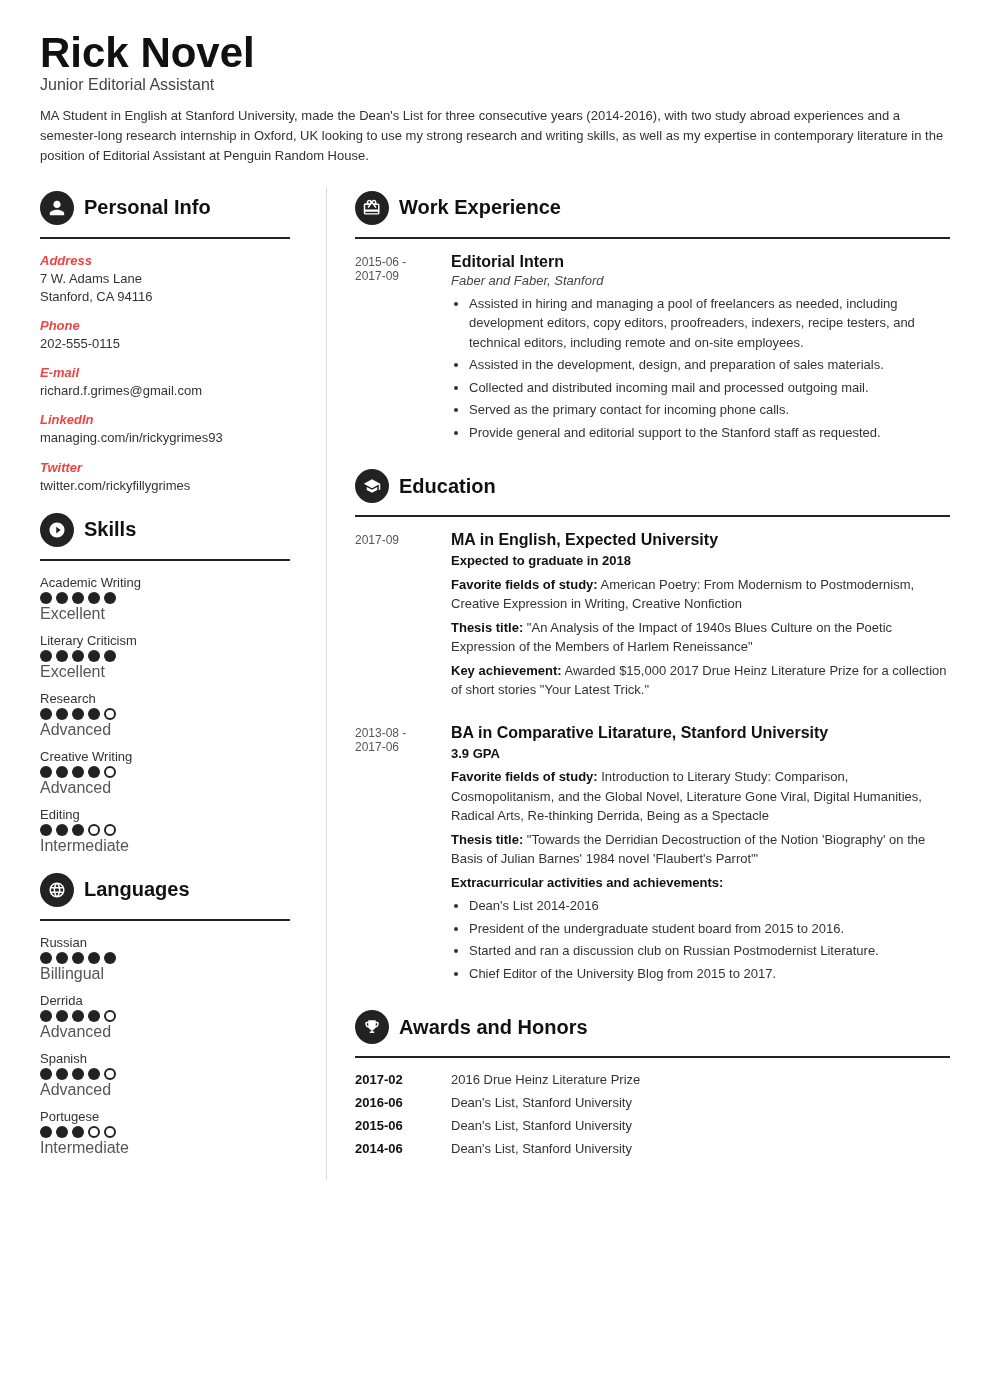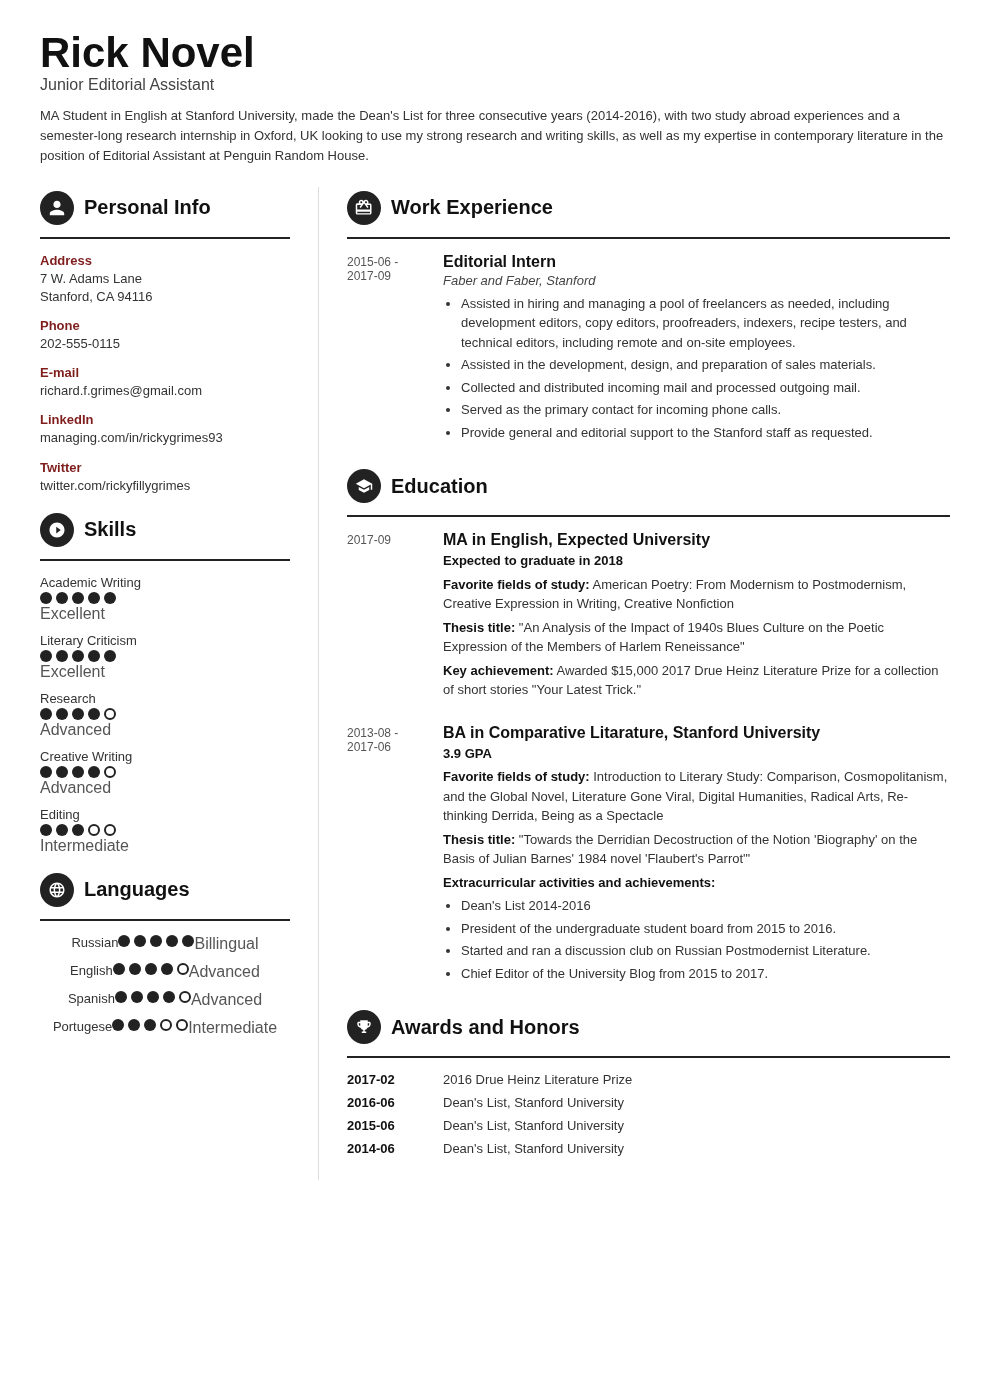--- a/index.html
+++ b/index.html
@@ -24,21 +24,21 @@
       margin-bottom: 12px;
     }
     .header-summary {
       font-size: 13px;
       color: #333;
       line-height: 1.55;
       margin-bottom: 20px;
     }
     .two-col {
       display: flex;
-      gap: 8px;
+      gap: 16px;
     }
     .left-col {
       width: 270px;
       flex-shrink: 0;
       padding-right: 20px;
     }
     .right-col {
       flex: 1;
       padding-left: 28px;
       border-left: 1px solid #ddd;
@@ -74,22 +74,23 @@
       border: none;
       border-top: 2px solid #222;
       margin-bottom: 14px;
     }
     .info-block {
       margin-bottom: 12px;
     }
     .info-label {
       font-weight: 700;
       font-size: 13px;
-      color: #7f1d1d;
+      color: #ef4444;
       margin-bottom: 2px;
+      font-style: italic;
     }
     .info-value {
       font-size: 13px;
       color: #333;
       line-height: 1.4;
     }
     
     .skill-row {
       display: flex;
       flex-direction: column;
@@ -115,21 +116,21 @@
       background: transparent;
       border: 2px solid #222;
     }
     .skill-level {
       font-size: 16px;
       color: #555;
     }
     
     .lang-row {
       display: flex;
-      flex-direction: row;
+      flex-direction: column;
       margin-bottom: 10px;
       justify-content: center;
     }
     
     .exp-row {
       display: flex;
       gap: 16px;
       margin-bottom: 20px;
     }
     .exp-dates {
@@ -329,21 +330,21 @@
             <div class="skill-dots">
               <span class="dot"></span>
               <span class="dot"></span>
               <span class="dot"></span>
               <span class="dot"></span>
               <span class="dot"></span>
             </div>
             <div class="skill-level">Billingual</div>
           </div>
           <div class="lang-row">
-            <div class="skill-name">English</div>
+            <div class="skill-name">Derrida</div>
             <div class="skill-dots">
               <span class="dot"></span>
               <span class="dot"></span>
               <span class="dot"></span>
               <span class="dot"></span>
               <span class="dot empty"></span>
             </div>
             <div class="skill-level">Advanced</div>
           </div>
           <div class="lang-row">

